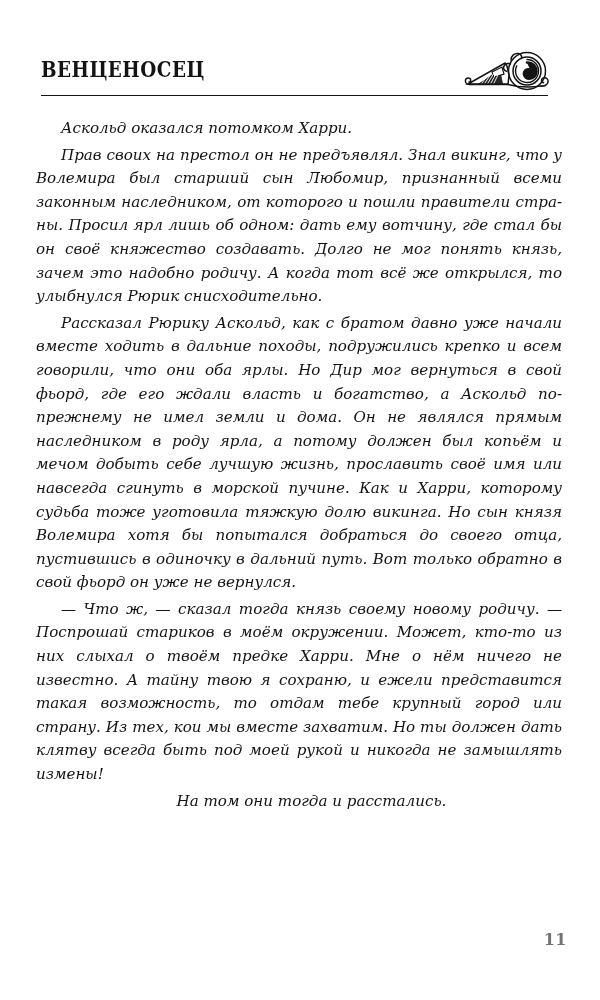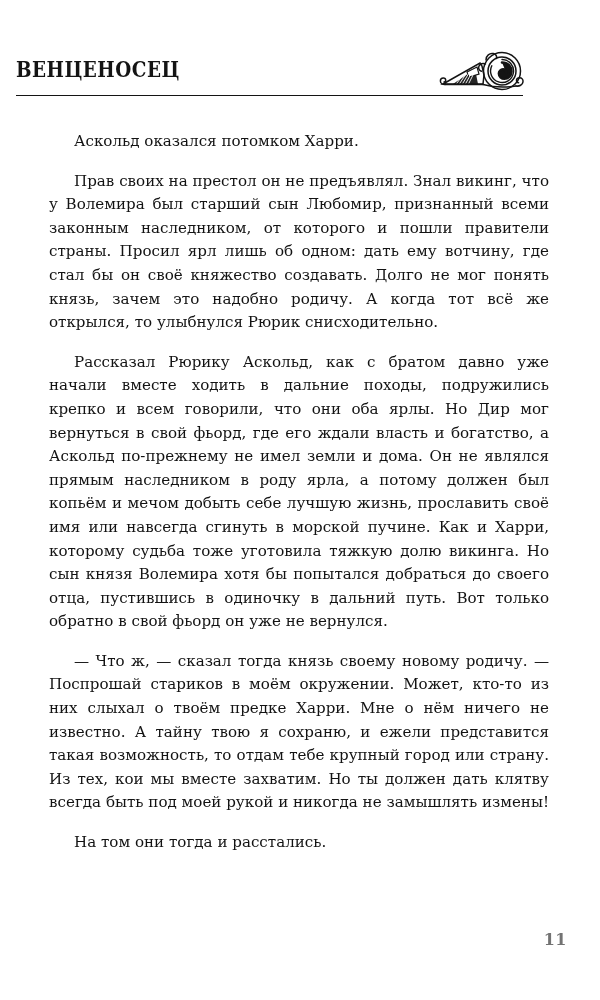--- a/index.html
+++ b/index.html
@@ -12,21 +12,21 @@
     width: 600px;
     height: 1000px;
     background: #ffffff;
     overflow: hidden;
     box-sizing: border-box;
   }
 
   
   .header {
     position: absolute;
-    left: 16px;
+    left: 41px;
     top: 58px;
     width: 507px;
     height: 44px;
   }
   .header-title {
     position: absolute;
     left: 0;
     top: 0;
     font-family: "DejaVu Serif", "Liberation Serif", serif;
     font-weight: 700;
@@ -64,26 +64,27 @@
     font-family: "DejaVu Serif", "Liberation Serif", serif;
     font-size: 15.1px;
     line-height: 23.6px;
     color: #131313;
     text-align: justify;
     text-justify: inter-word;
     -webkit-hyphens: manual;
     hyphens: manual;
   }
   .body-text p {
-    margin: 16px;
+    margin: 3px;
     text-indent: 25px;
     text-align: justify;
+    font-style: italic;
   }
   .body-text p:last-child {
-    text-align: left;
+    text-align: center;
   }
 
   
   .folio {
     position: absolute;
     right: 33px;
     top: 930px;
     font-family: "DejaVu Serif", "Liberation Serif", serif;
     font-weight: 700;
     font-size: 16px;

